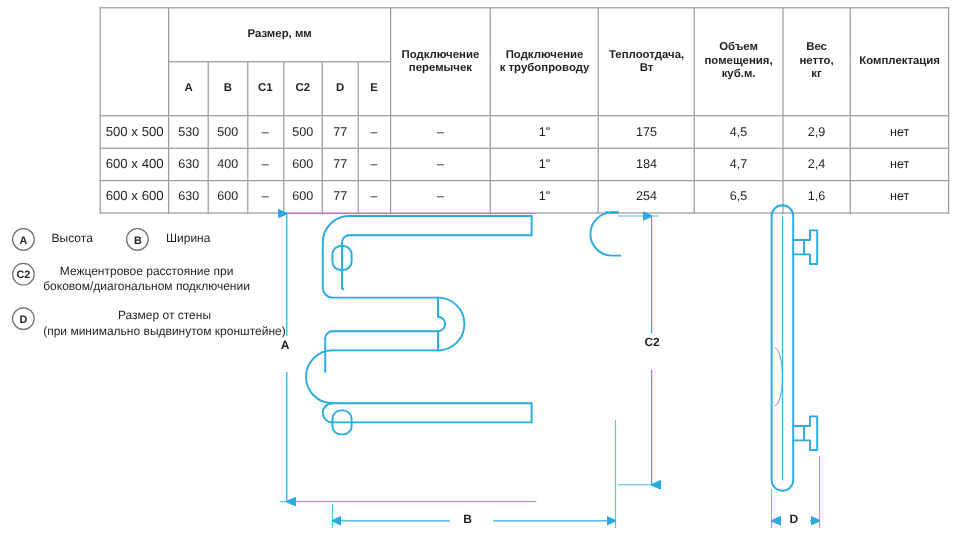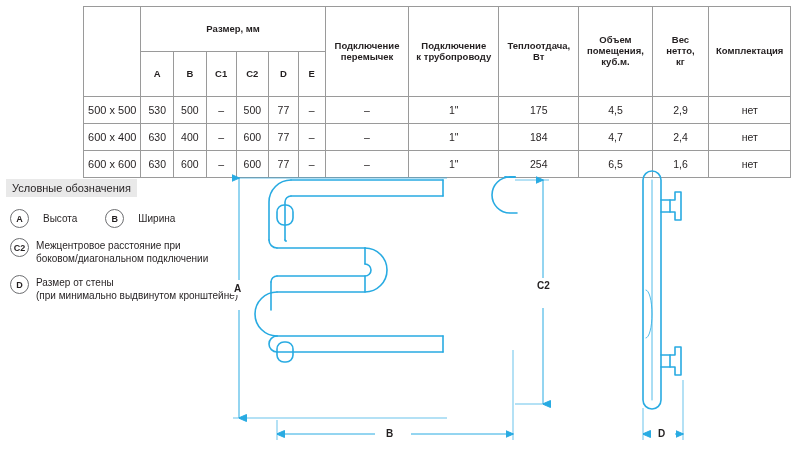--- a/index.html
+++ b/index.html
@@ -89,20 +89,21 @@
     justify-content: center;
     flex: 0 0 auto;
     color: #231f20;
     background: #fff;
   }
   .legend-text {
     font-size: 10px;
     margin-left: 7px;
     line-height: 1.25;
     padding-top: 2px;
+    text-align: center;
   }
   .legend-text .sub { display: block; }
   .legend-pair { display: flex; align-items: center; gap: 7px; }
   .legend-gap { width: 28px; }
 
   
   .drawing {
     position: absolute;
     left: 215px;
     top: 150px;
@@ -203,21 +204,20 @@
       <td>1"</td>
       <td>254</td>
       <td>6,5</td>
       <td>1,6</td>
       <td>нет</td>
     </tr>
   </tbody>
 </table>
 
 <div class="legend">
-  <div class="legend-title">Условные обозначения</div>
 
   <div class="legend-row inline">
     <div class="legend-pair">
       <span class="badge">A</span>
       <span class="legend-text">Высота</span>
     </div>
     <div class="legend-gap"></div>
     <div class="legend-pair">
       <span class="badge">B</span>
       <span class="legend-text">Ширина</span>

